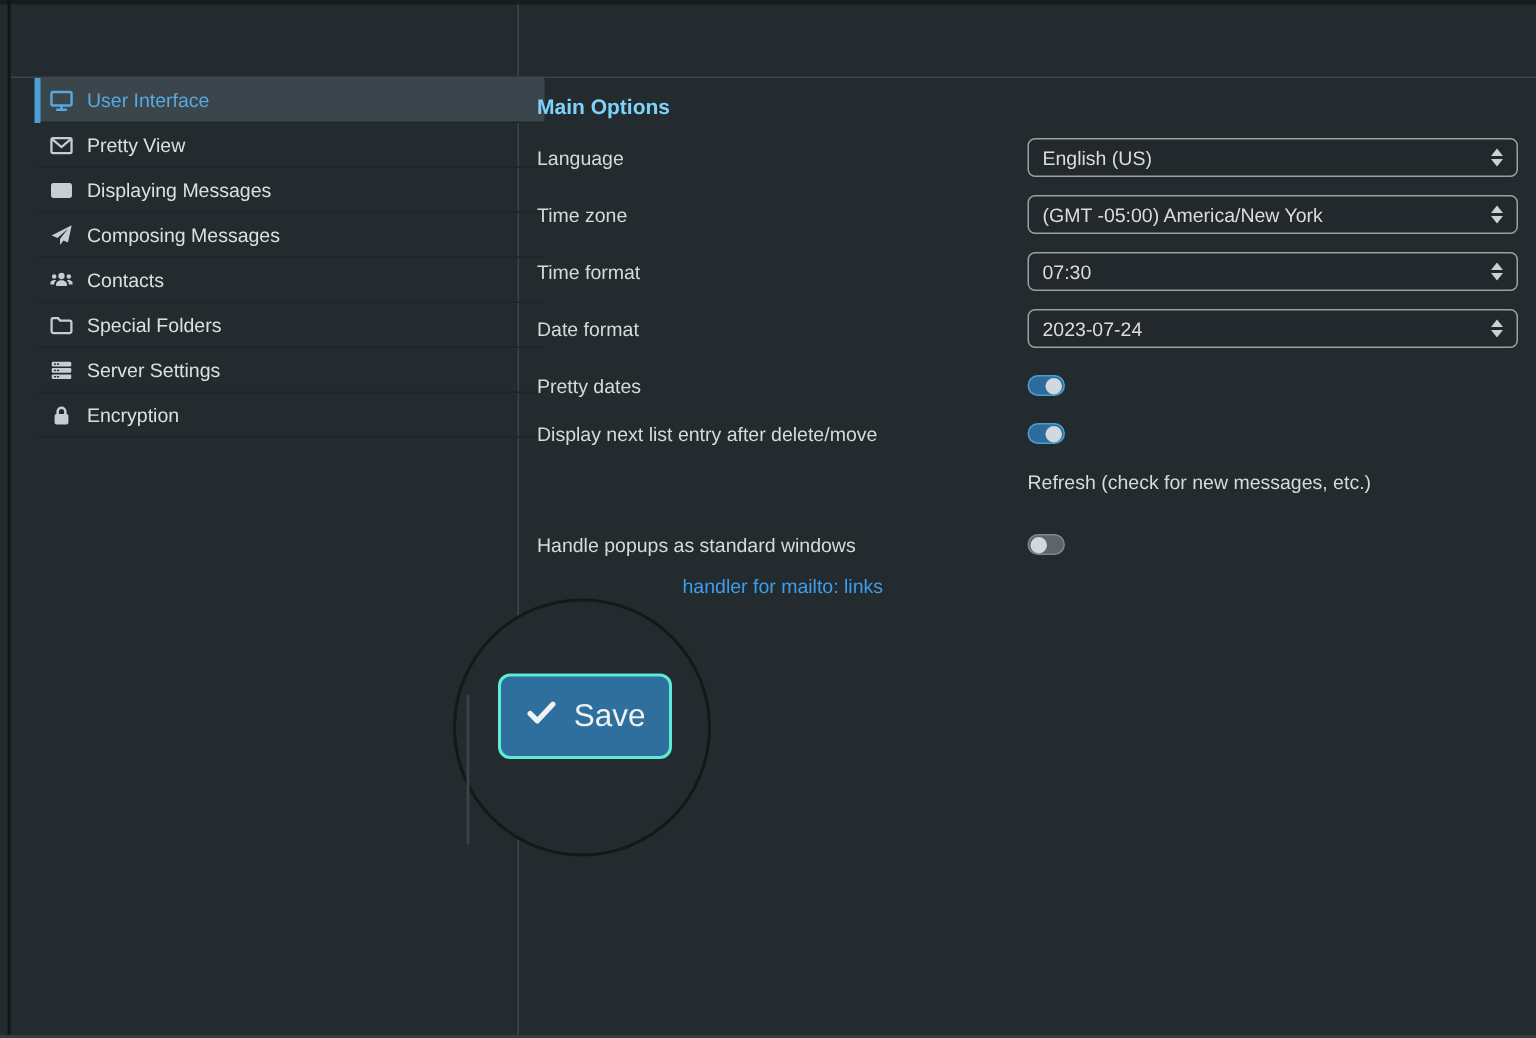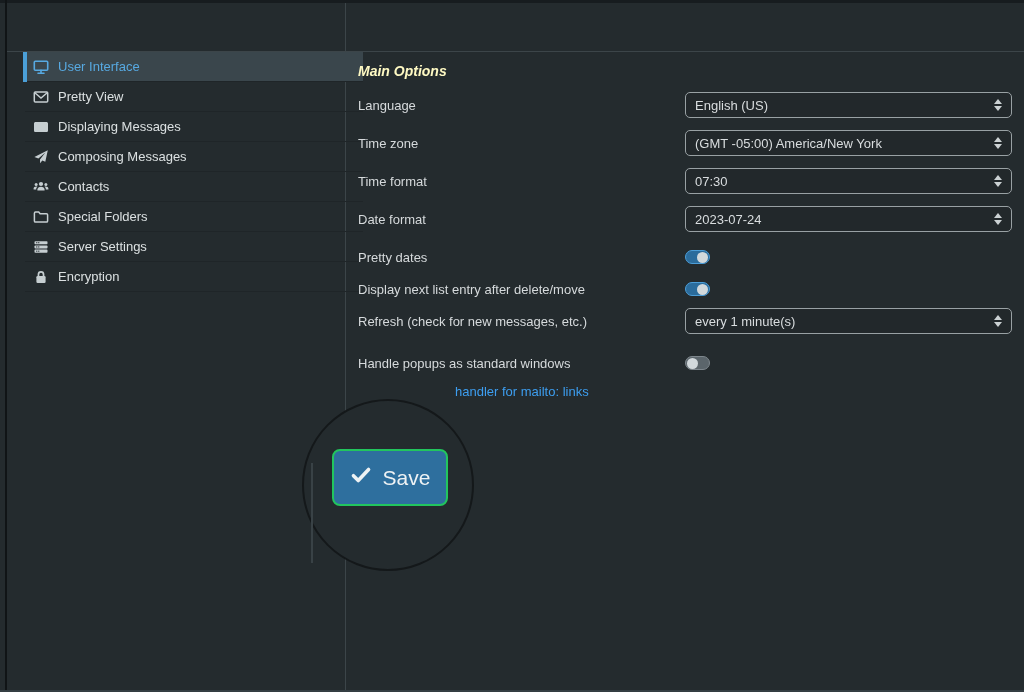--- a/index.html
+++ b/index.html
@@ -28,21 +28,21 @@
   .side-item .icon { width:17px; height:17px; display:flex; align-items:center; justify-content:center; color:#c6ced1; flex:0 0 17px; }
   .side-item .icon svg { width:16px; height:16px; }
   .side-item.selected { background:#3a464c; color:#57a9e1; }
   .side-item.selected .icon { color:#57a9e1; }
   .side-item.selected::before {
     content:""; position:absolute; left:-2px; top:0; bottom:-1px; width:4px; background:#4ba0d9;
   }
 
   
   #content { position:absolute; left:346px; top:52px; right:0; bottom:0; padding:12px 12px 0 12px; }
-  .section-title { font-size:14px; font-weight:bold; color:#fef9c3; line-height:14px; margin-bottom:14px;font-style:italic; }
+  .section-title { font-size:14px; font-weight:bold; color:#7dd3fc; line-height:14px; margin-bottom:14px; }
   .section + .section { margin-top:16px; }
   .frow { display:flex; align-items:center; height:26px; margin-bottom:12px;justify-content:flex-end; }
   .frow.toggle-row { margin-bottom:6px; }
   .flabel { flex:0 0 327px; font-size:13px; color:#d6dadc; }
   .fcontrol { flex:1; display:flex; align-items:center; }
 
   .select {
     width:100%; height:26px; background:#22282b;
     border:1px solid #99a1a4; border-radius:5px;
     display:flex; align-items:center; justify-content:space-between;
@@ -64,21 +64,21 @@
   .above-lens { position:relative; z-index:11; }
 
   
   #lens {
     position:absolute; left:302px; top:399px; width:172px; height:172px;
     border-radius:50%; background:#242b2e; border:2px solid #14181a; z-index:10;
   }
   .lens-divider { position:absolute; left:7px; top:62px; width:2px; height:100px; background:#394246; }
   #save-button {
     position:absolute; left:28px; top:48px; width:116px; height:57px;
-    background:#2e6f9e; border:2px solid #22c55e; border-radius:8px;
+    background:#2e6f9e; border:2px solid #5eead4; border-radius:8px;
     display:flex; align-items:center; justify-content:center; gap:11px;
     color:#eef2f4; font-size:21px; cursor:pointer;
   }
   #save-button svg { width:22px; height:22px; }
 </style>
 </head>
 <body>
 
 <div class="top-edge"></div>
 <div class="left-edge"></div>
@@ -231,29 +231,20 @@
       <div class="frow toggle-row">
         <span class="flabel above-lens">Display next list entry after delete/move</span>
         <span class="fcontrol">
           <div class="toggle on">
             <div class="knob"></div>
           </div>
         </span>
       </div>
       <div class="frow">
         <span class="flabel above-lens">Refresh (check for new messages, etc.)</span>
-        <span class="fcontrol">
-          <div class="select">
-            <span>every 1 minute(s)</span>
-            <span class="updown">
-              <i class="tri-up"></i>
-              <i class="tri-down"></i>
-            </span>
-          </div>
-        </span>
       </div>
     </section>
     <section class="section">
       <div class="frow toggle-row">
         <span class="flabel above-lens">Handle popups as standard windows</span>
         <span class="fcontrol">
           <div class="toggle off">
             <div class="knob"></div>
           </div>
         </span>

